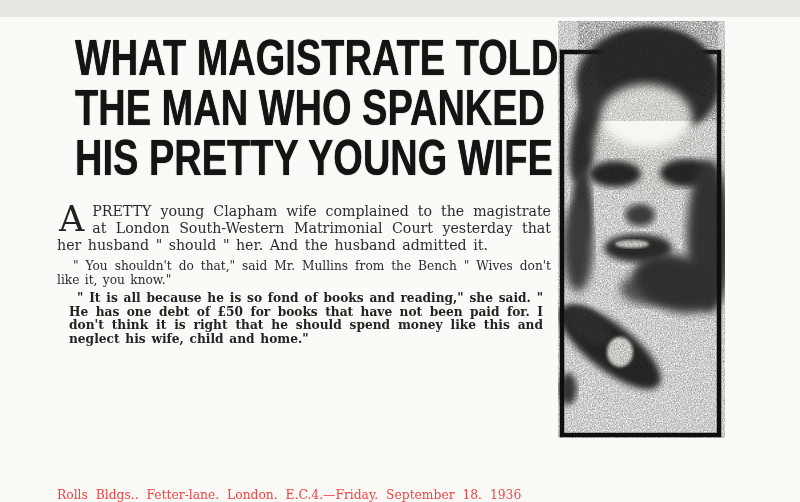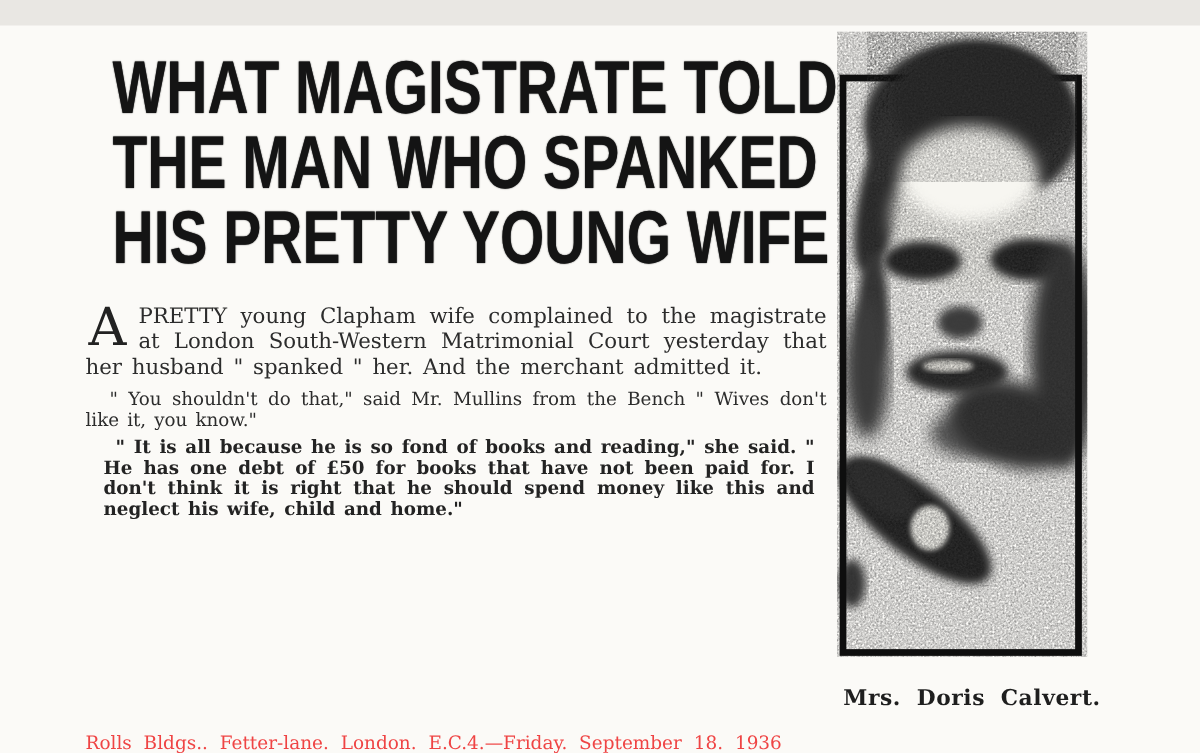--- a/index.html
+++ b/index.html
@@ -94,21 +94,21 @@
 
   <div class="headline">
     <span class="hl">WHAT MAGISTRATE TOLD</span>
     <span class="hl">THE MAN WHO SPANKED</span>
     <span class="hl">HIS PRETTY YOUNG WIFE</span>
   </div>
 
   <div class="article-col">
     <p class="lead">
       <span class="dropcap">A</span>
-      <span>PRETTY young Clapham wife complained to the magistrate at London South-Western Matrimonial Court yesterday that her husband " spanked " her.  And the merchant admitted it.</span>
+      <span>PRETTY young Clapham wife complained to the magistrate at London South-Western Matrimonial Court yesterday that her husband " should " her.  And the husband admitted it.</span>
     </p>
     <p class="body-par">" You shouldn't do that," said Mr. Mullins from the Bench " Wives don't like it, you know."</p>
     <p class="body-par bold">" It is all because he is so fond of books and reading," she said. " He has one debt of £50 for books that have not been paid for. I don't think it is right that he should spend money like this and neglect his wife, child and home."</p>
   </div>
 
   <div class="photo-wrap">
     <svg width="167" height="421" viewBox="0 0 167 421">
       <defs>
         <filter id="soft3">
             <feGaussianBlur stdDeviation="3"></feGaussianBlur>
@@ -166,20 +166,19 @@
       <rect x="4" y="31" width="157" height="383" fill="none" stroke="#0e0e0e" stroke-width="4.5"></rect>
 
       <g clip-path="url(#photoClip)">
         <ellipse cx="95" cy="48" rx="58" ry="40" fill="#242424" filter="url(#soft3)"></ellipse>
         <ellipse cx="88" cy="95" rx="45" ry="32" fill="#f7f6f1" filter="url(#soft5)"></ellipse>
         <rect x="20" y="0" width="140" height="100" filter="url(#grain)" opacity="0.45"></rect>
       </g>
     </svg>
   </div>
 
-  <div class="caption">Mrs. Doris Calvert.</div>
 
   <div class="footer">
     <span class="addr">Rolls Bldgs.. Fetter-lane. London. E.C.4.—Friday. September 18. 1936</span>
     <span class="tel">Tel Holborn 4321</span>
   </div>
 
 </div>
 
 </body></html>

